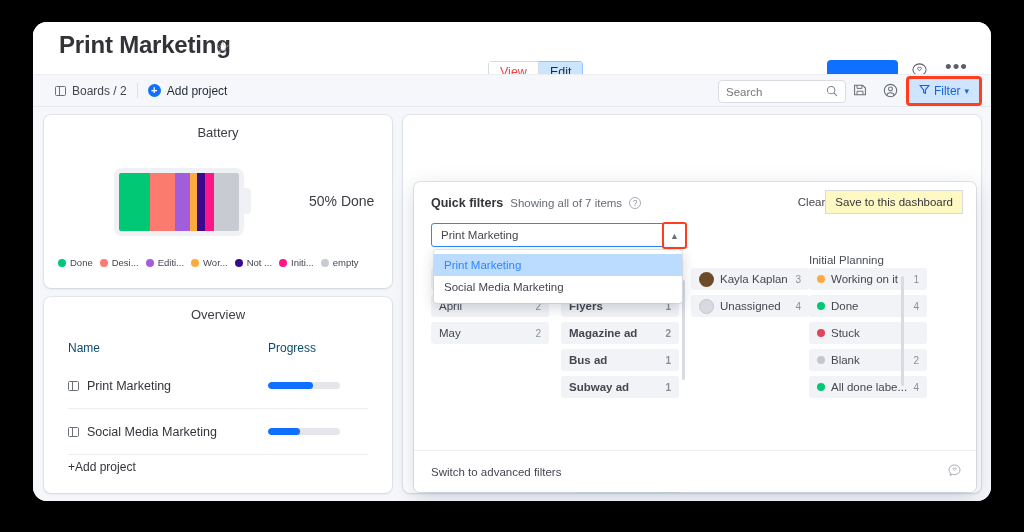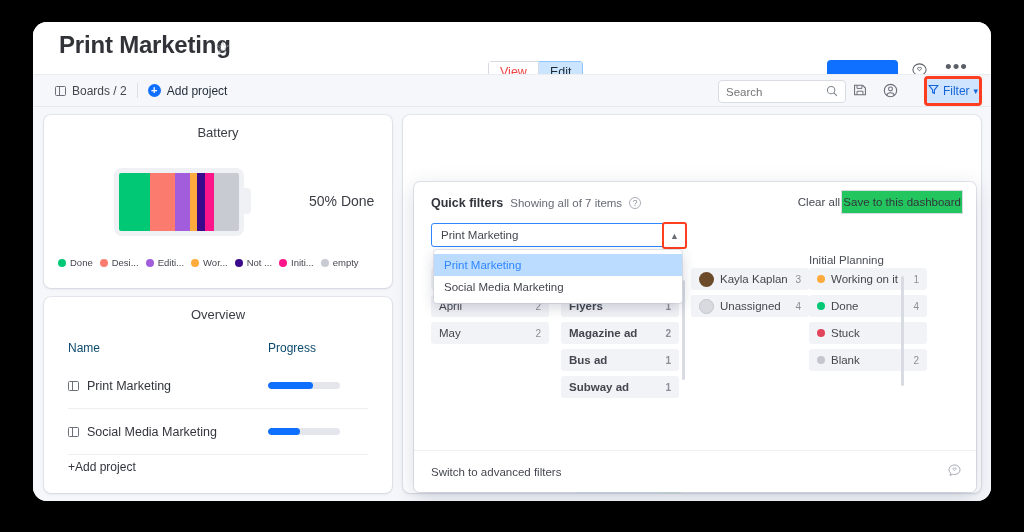--- a/index.html
+++ b/index.html
@@ -62,21 +62,21 @@
     position:absolute; right: 145px; top: 5px; width: 128px; height: 23px;
     border:1px solid #d9dce3; border-radius:4px; background:#fff;
     display:flex; align-items:center; padding: 0 7px; font-size:11.5px; color:#8a8e97;
   }
   .searchbox input { border:none; outline:none; font-size:11.5px; width:100%; color:#44474f;
                      font-family:"Liberation Sans", sans-serif; background:transparent;}
   .tb-icon { position:absolute; top: 8px; color:#6a6e77; cursor:pointer; font-size:14px; }
   #save-icon { right: 124px; }
   #person-icon { right: 93px; }
   .filter-wrap {
-    position:absolute; right: 9px; top: 1px; width: 58px; height: 30px;
+    position:absolute; right: 9px; top: 1px; width: 76px; height: 30px;
     border: 3px solid #ff3d1f; border-radius: 4px;
   }
   .filter-btn {
     position:absolute; inset: 0; background:#cfe4ff; border-radius:2px;
     display:flex; align-items:center; justify-content:center; gap:4px;
     color:#1565d8; font-size:12px; cursor:pointer;
   }
 
   
   .canvas { position:relative; height: 394px; background:#f6f7fb; }
@@ -131,21 +131,21 @@
     background:#fff; border-radius:6px; box-shadow: 0 6px 22px rgba(25,35,70,0.17), 0 0 0 1px rgba(225,228,235,0.9);
     overflow: hidden;
   }
   .qf-head { position:absolute; left:17px; top:14px; display:flex; align-items:center; gap:7px;}
   .qf-title { font-size:12.5px; font-weight:700; color:#32343a; }
   .qf-sub { font-size:11.5px; color:#676b74; }
   .qmark { width:12px;height:12px;border-radius:50%;border:1px solid #a9adb6; color:#8a8e97;
            font-size:8.5px; text-align:center; line-height:11px; }
   .clear-all { position:absolute; right: 136px; top: 14px; font-size:11.5px; color:#44474f; cursor:pointer;}
   .save-dash { position:absolute; right: 13px; top: 8px; font-size:11.5px; color:#33353c;
-               border:1px solid #d7dae0; border-radius:0; padding:5px 1px; background:#22c55e; cursor:pointer;}
+               border:1px solid #d7dae0; border-radius:0; padding:5px 9px; background:#fef9c3; cursor:pointer;}
 
   .board-select {
     position:absolute; left:17px; top: 41px; width: 256px; height: 24px;
     border:1.5px solid #2f86ff; border-radius:3px; background:#fff;
     display:flex; align-items:center; padding-left:9px; font-size:11.5px; color:#44474f;
   }
   .sel-caret-wrap { position:absolute; right:-1px; top:-2px; width:25px; height:27px; border:2.5px solid #ff3d1f; border-radius:3px;
                     display:flex; align-items:center; justify-content:center; color:#6a6e77; font-size:9px; background:#fff; cursor:pointer;}
 
   .dropdown {
@@ -443,20 +443,25 @@
               </div>
               <div class="chip">
                 <span class="sw" style="background:#e2445c"></span>
                 <span class="lbl">Stuck</span>
               </div>
               <div class="chip">
                 <span class="sw" style="background:#c4c7ce"></span>
                 <span class="lbl">Blank</span>
                 <span class="cnt">2</span>
               </div>
+              <div class="chip">
+                <span class="sw" style="background:#00c875"></span>
+                <span class="lbl">All done labe...</span>
+                <span class="cnt">4</span>
+              </div>
             </div>
         <div class="scroll-track" style="left:268px; top:26px; height:100px;"></div>
         <div class="scroll-track" style="left:487px; top:22px; height:110px;"></div>
       </div>
 
       <div class="panel-foot">
         <span class="adv-link">Switch to advanced filters</span>
         <span class="foot-icon">
           <svg width="15" height="15" viewBox="0 0 20 20" fill="none">
             <path d="M10 2.6c4.1 0 7.4 2.9 7.4 6.4 0 3.6-3.3 6.4-7.4 6.4-.9 0-1.7-.1-2.5-.4l-3.4 1.5.9-2.9A6.1 6.1 0 012.6 9C2.6 5.5 5.9 2.6 10 2.6z" stroke="#9a9ea7" stroke-width="1.2"></path>

